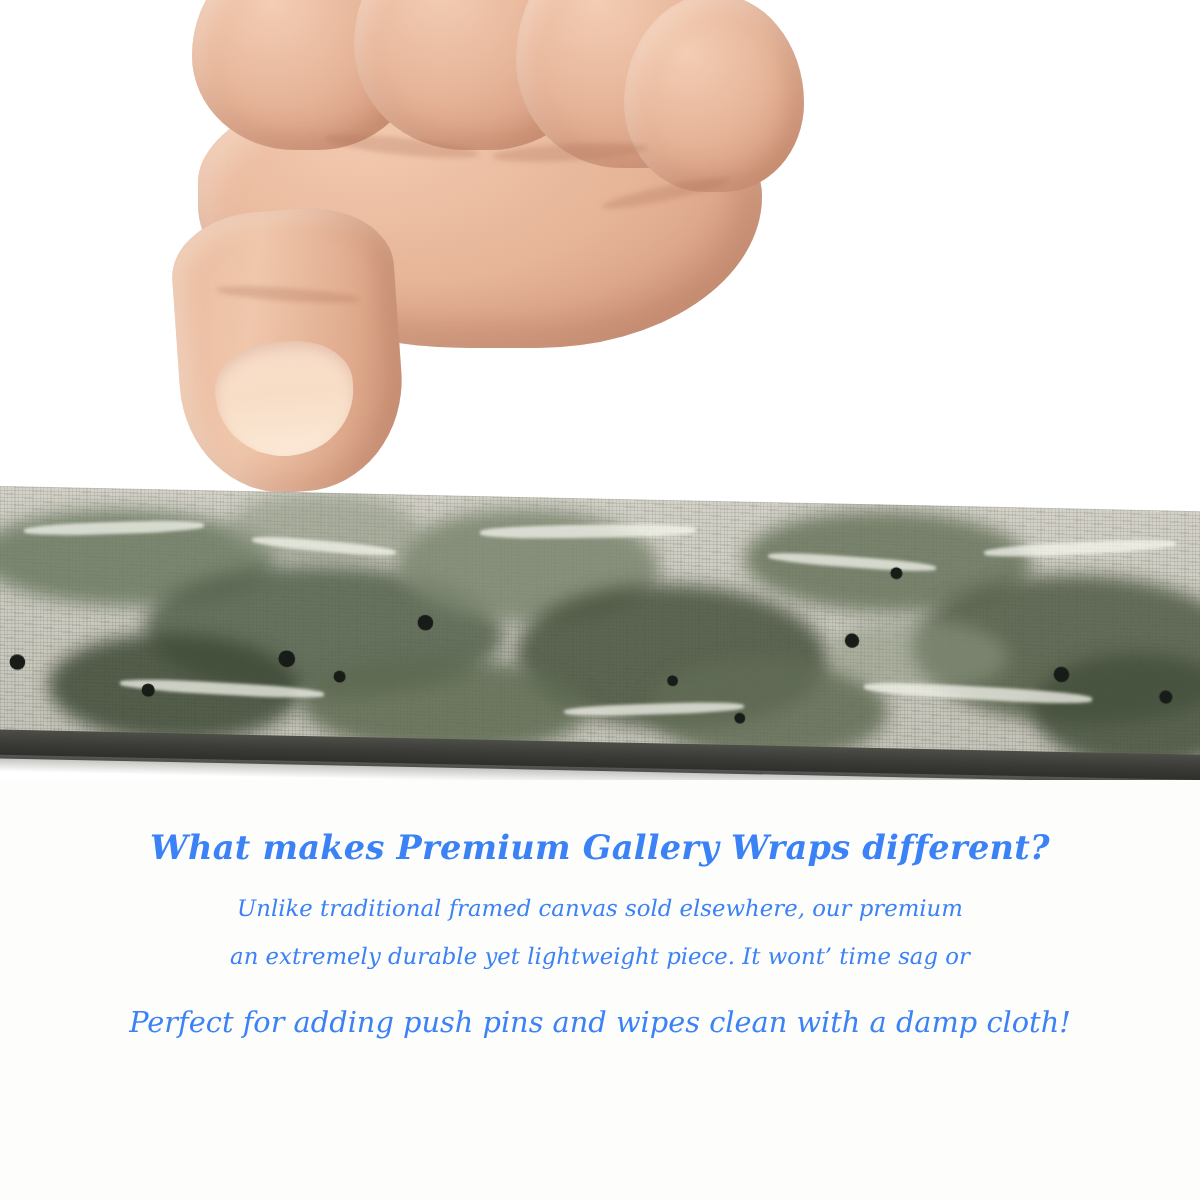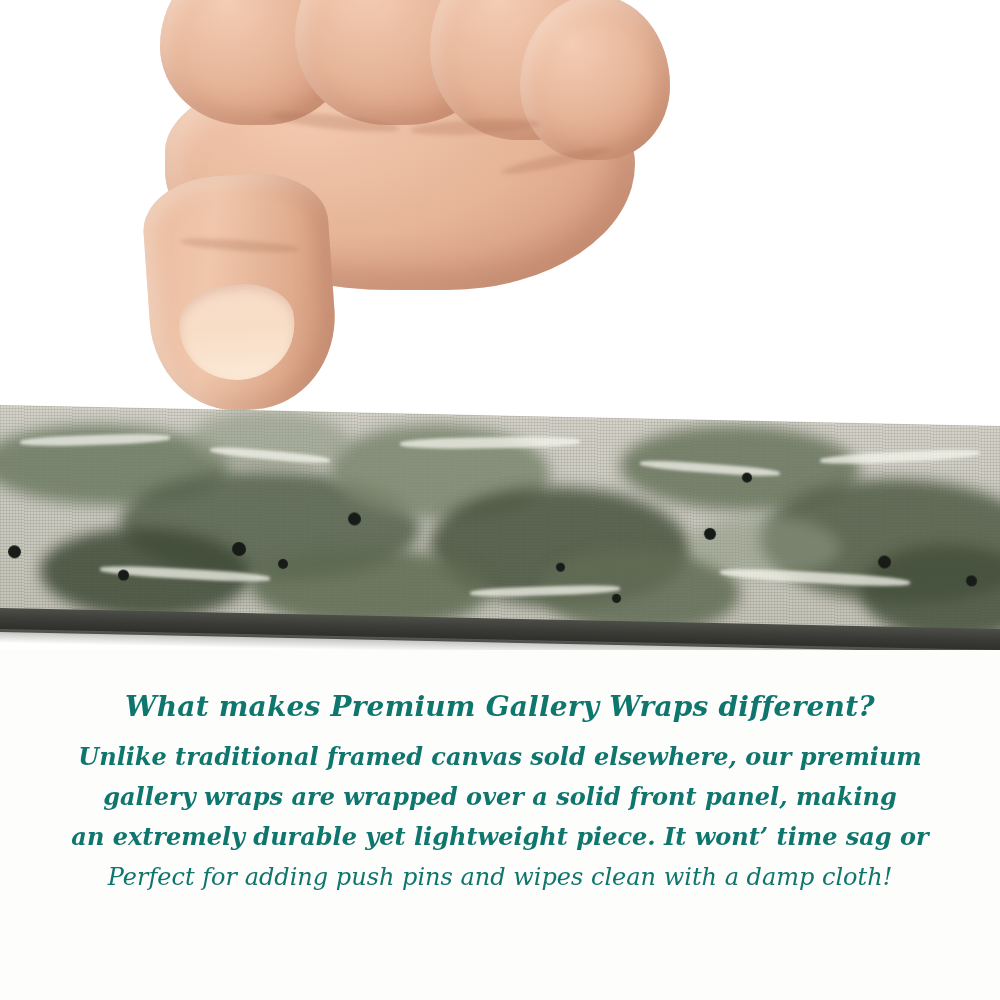--- a/index.html
+++ b/index.html
@@ -162,39 +162,39 @@
     transform-origin: left top;
   }
 
   
   .caption {
     position: absolute;
     left: 0;
     top: 690px;
     width: 1000px;
     text-align: center;
-    color: #0f766e;
+    color: #3b82f6;
     font-family: "DejaVu Serif", serif;
     font-style: italic;
   }
   .caption-heading {
     font-size: 28px;
     font-weight: 700;
     letter-spacing: 0.2px;
     margin-bottom: 14px;
   }
   .caption-line {
-    font-size: 24px;
+    font-size: 19px;
     line-height: 40px;
-    font-weight: 700;
+    font-weight: 400;
   }
   .caption-final {
     font-size: 24px;
     line-height: 40px;
-    margin-top: 0;
+    margin-top: 15px;
   }
 </style>
 </head>
 <body>
 
 <div class="poster">
 
   <div class="photo">
 
     <div class="hand">
@@ -249,18 +249,17 @@
       </div>
       <div class="edge-dark"></div>
       <div class="edge-shadow"></div>
     </div>
 
   </div>
 
   <div class="caption">
     <div class="caption-heading">What makes Premium Gallery Wraps different?</div>
     <div class="caption-line">Unlike traditional framed canvas sold elsewhere, our premium</div>
-    <div class="caption-line">gallery wraps are wrapped over a solid front panel, making</div>
     <div class="caption-line">an extremely durable yet lightweight piece. It wont’ time sag or</div>
     <div class="caption-final">Perfect for adding push pins and wipes clean with a damp cloth!</div>
   </div>
 
 </div>
 
 </body></html>

